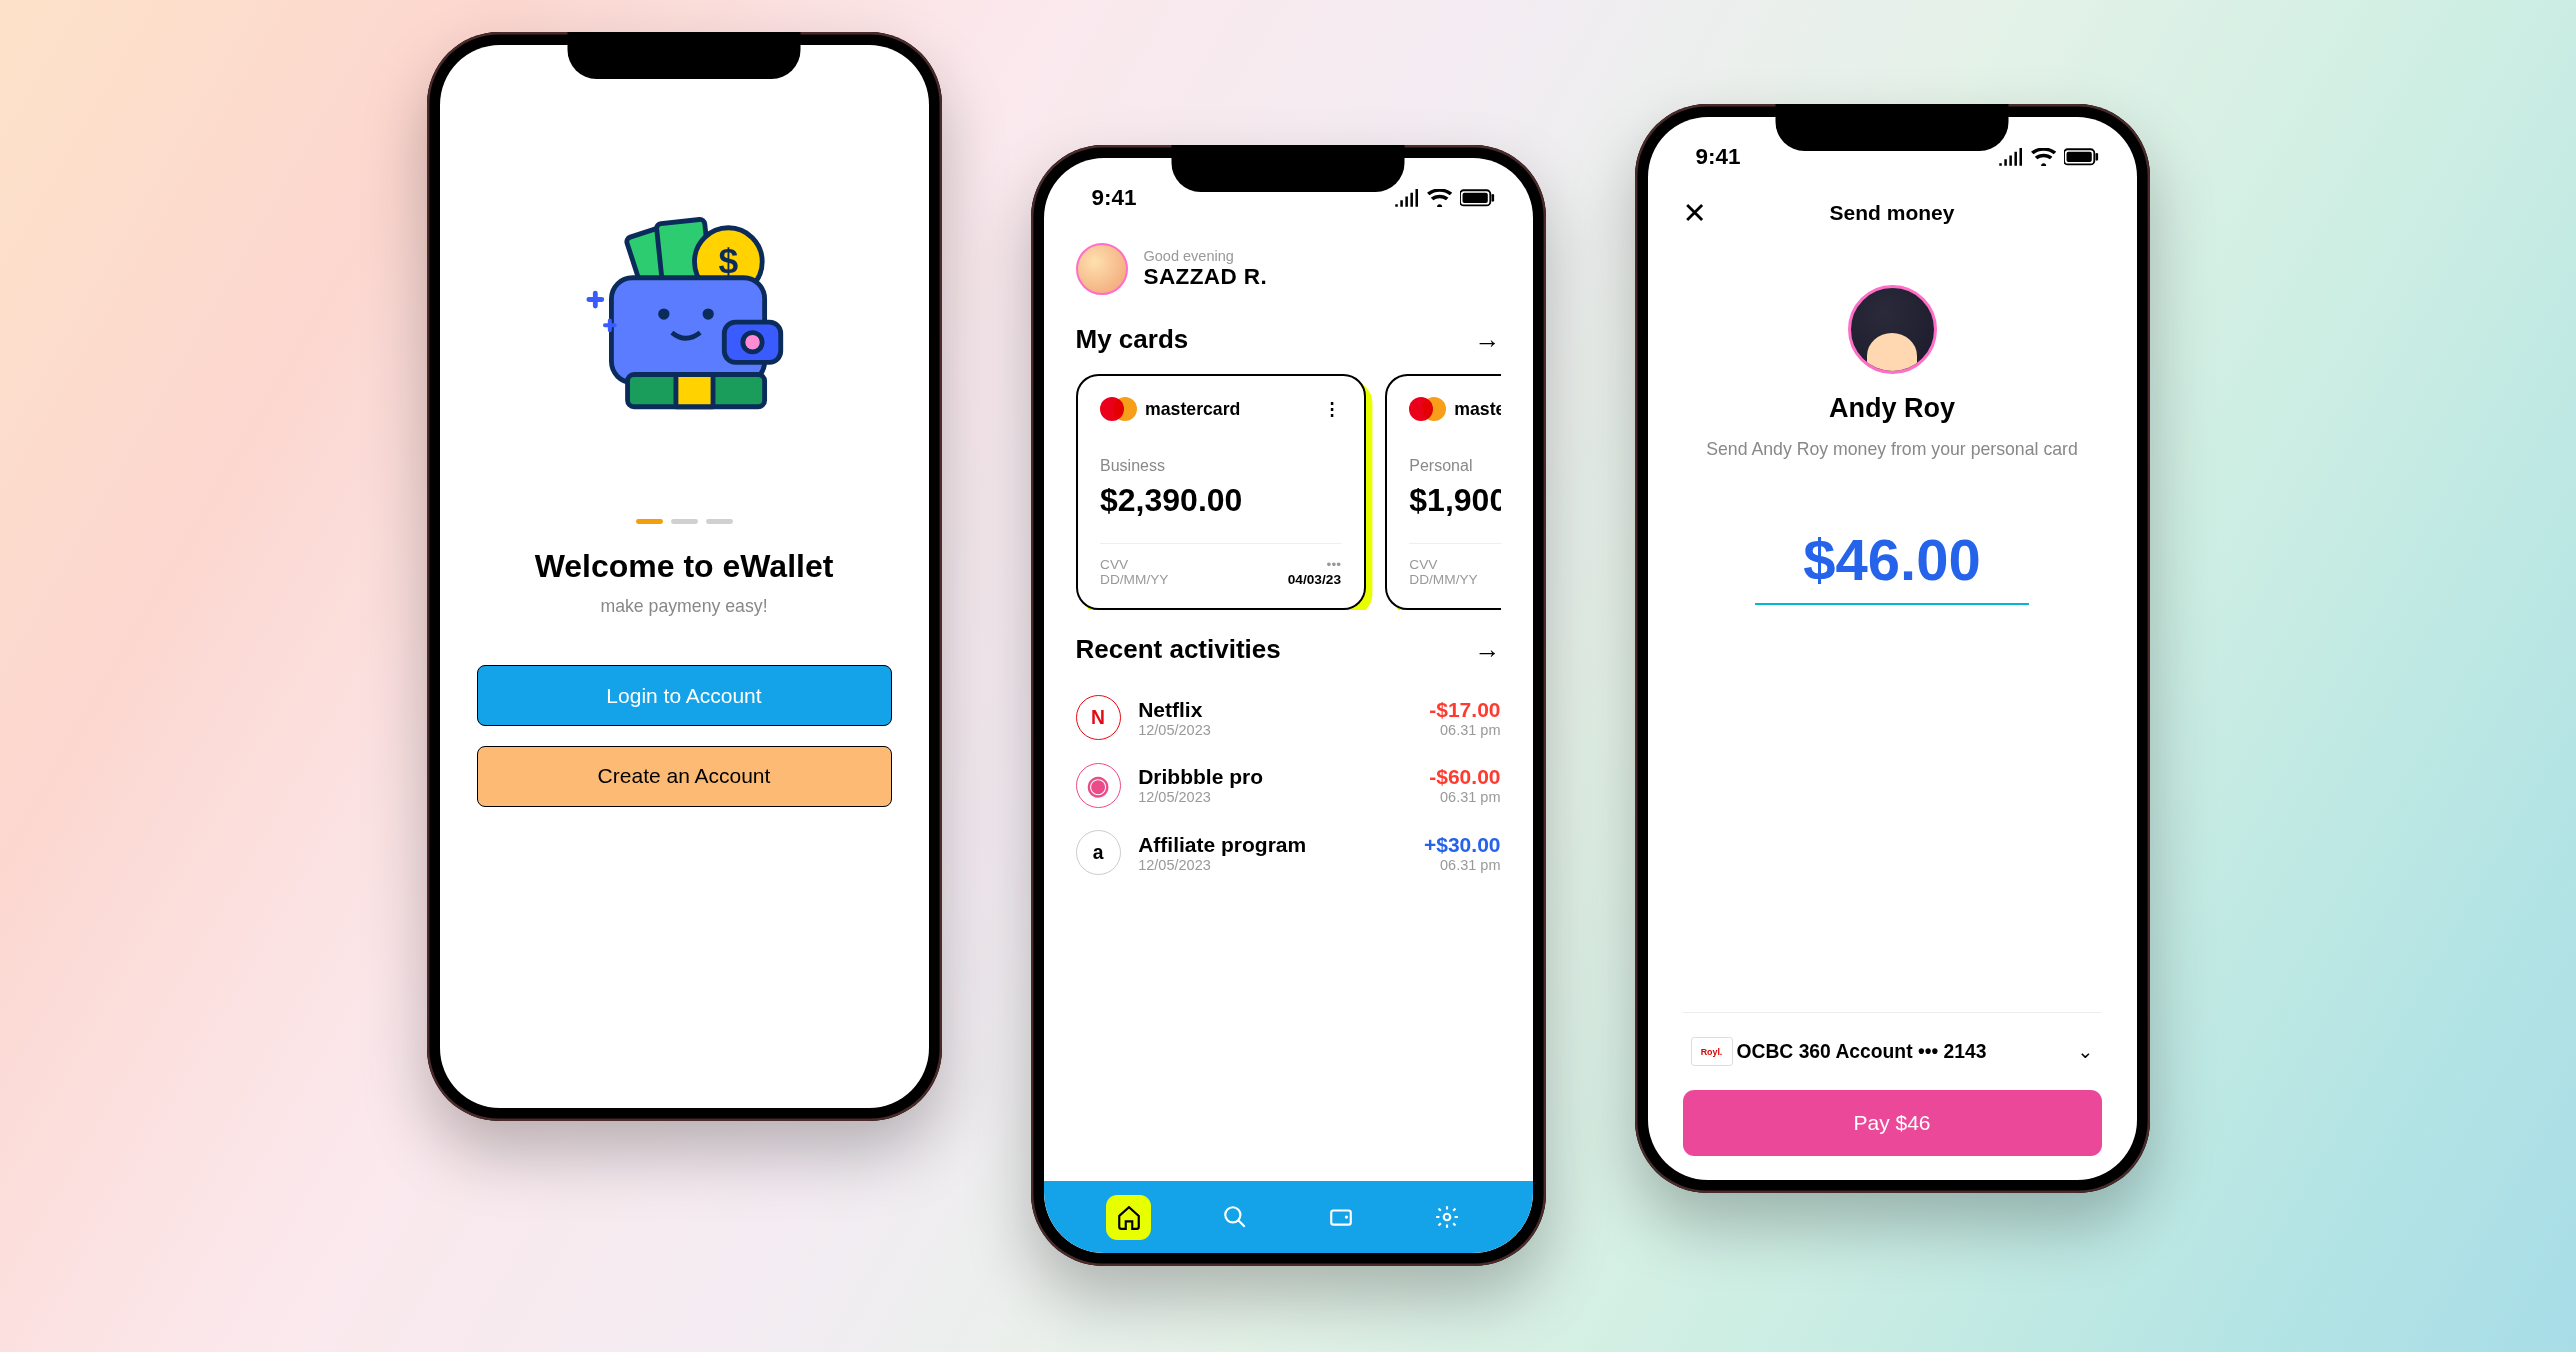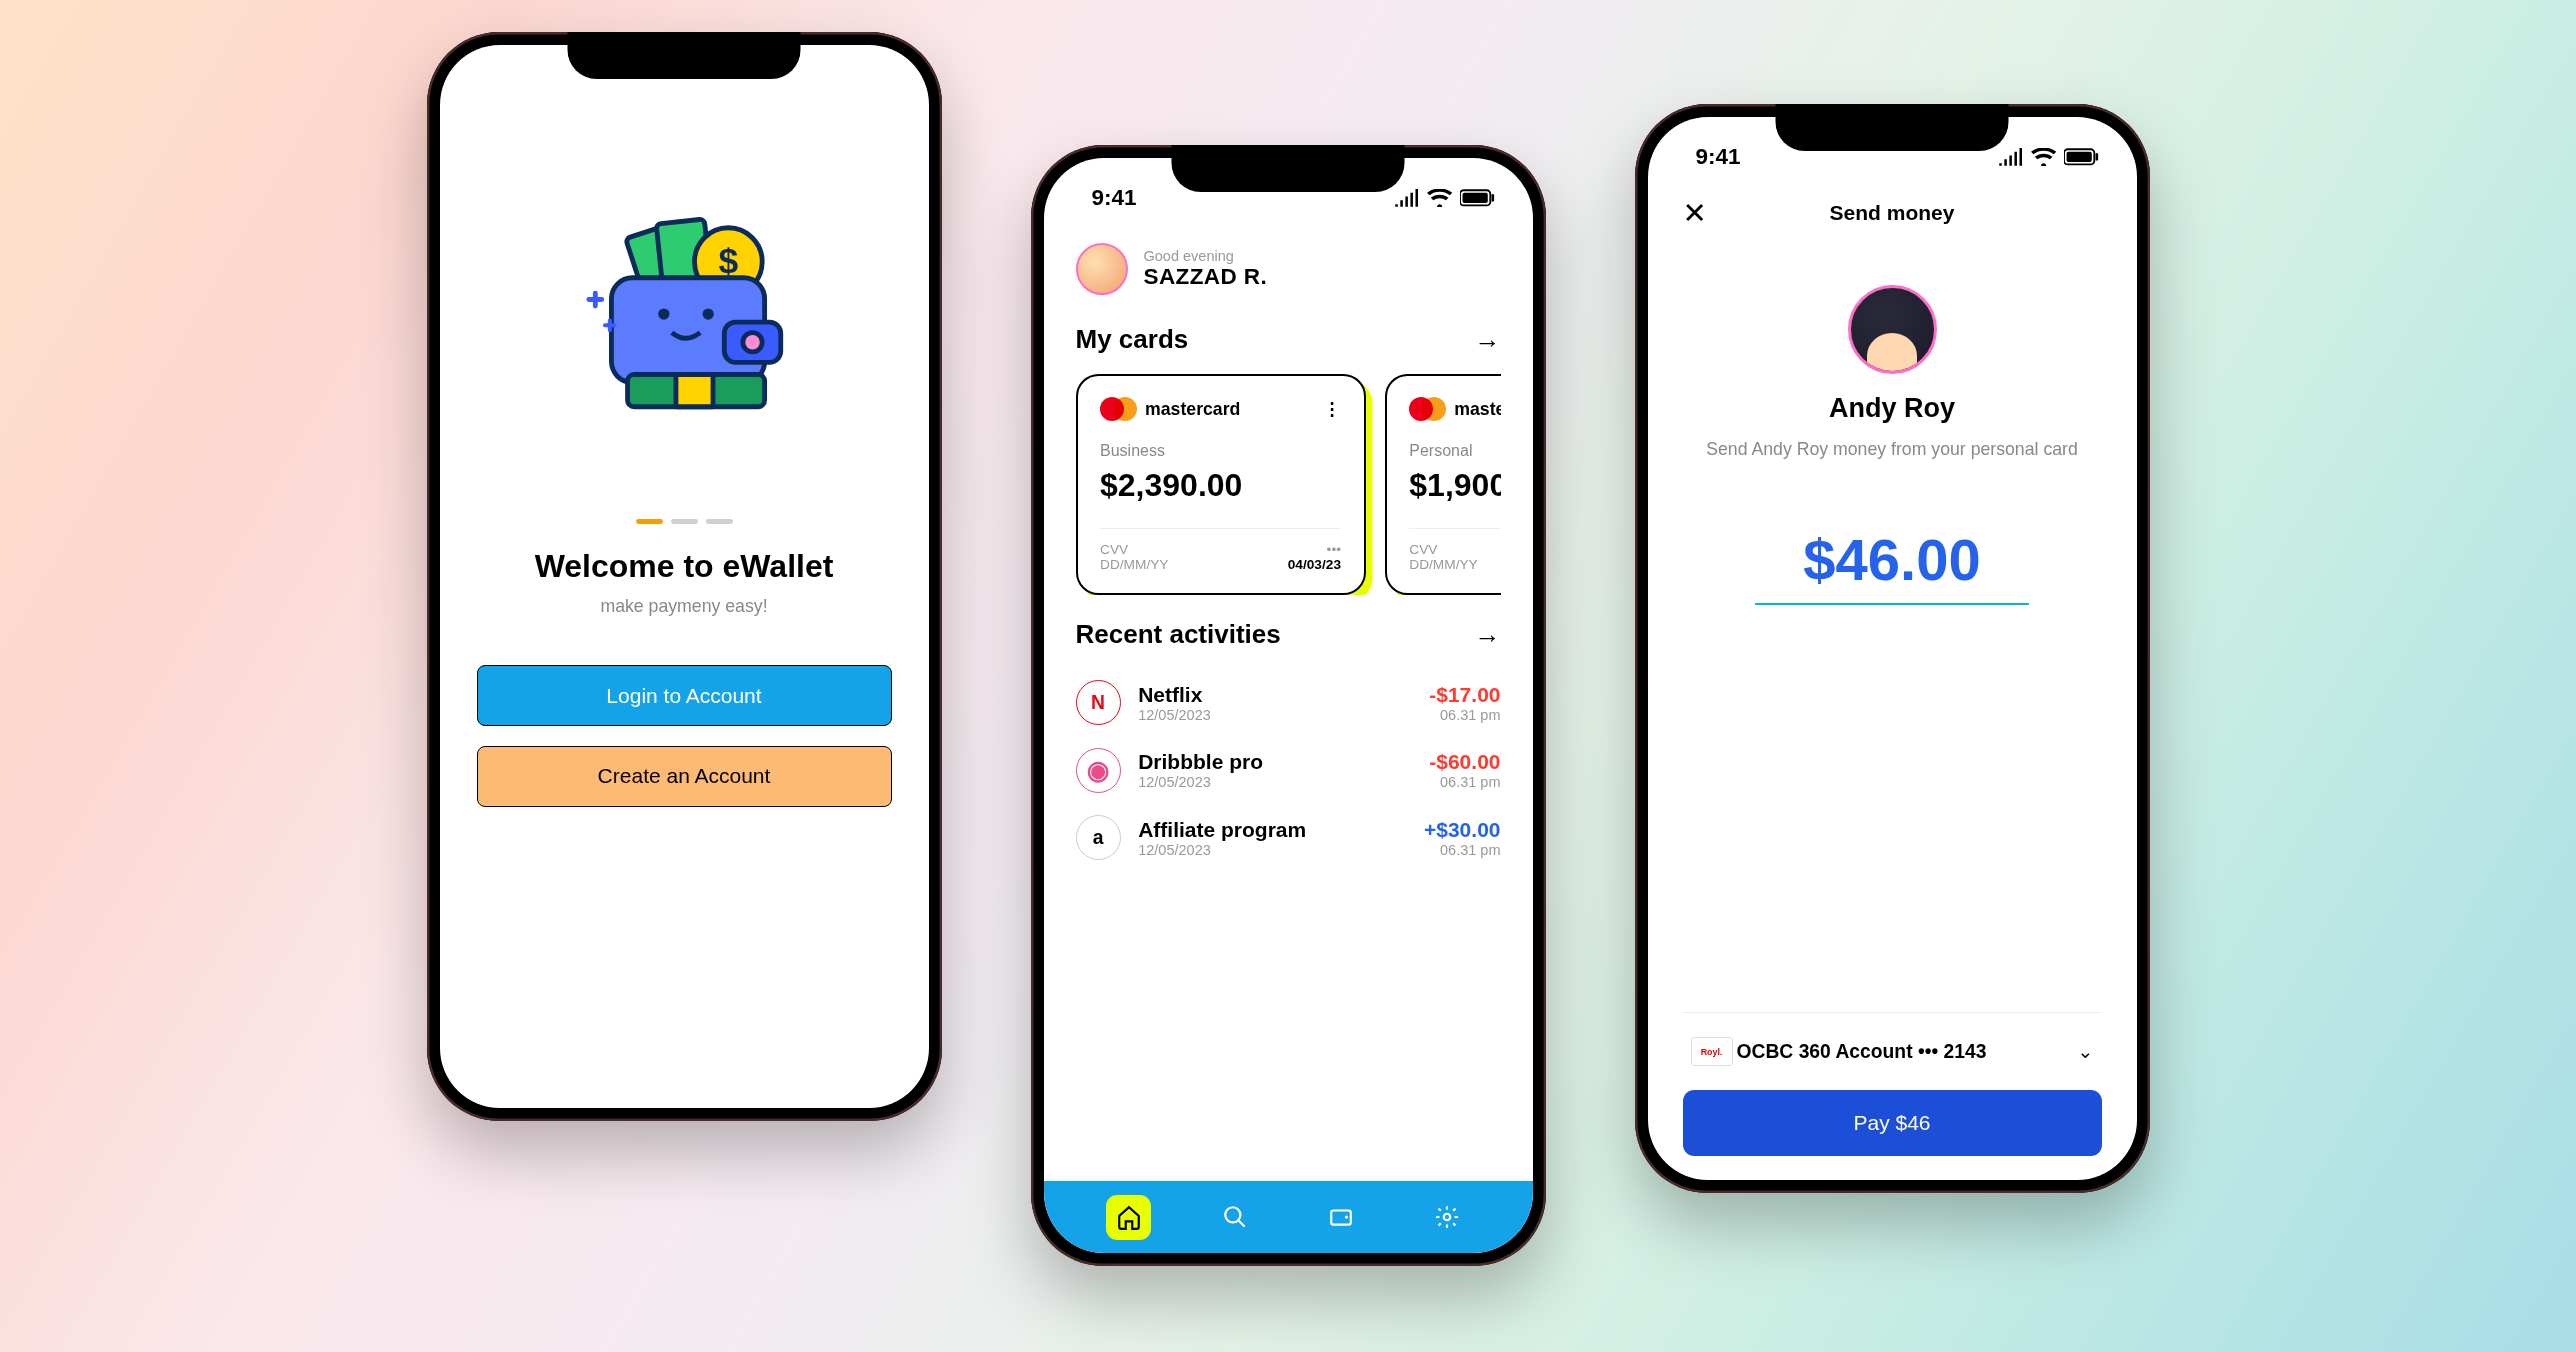--- a/index.html
+++ b/index.html
@@ -57,21 +57,21 @@
   .p2 .content{ padding: 0 32px; }
   .greet{ display:flex; gap:16px; align-items:center; margin:13px 0 29px; }
   .avatar{ width:52px; height:52px; border-radius:50%; border:2.4px solid #ff6ec7; background: radial-gradient(circle at 35% 35%, #ffe0b0, #f0a070);}
   .greet small{ color:#999; font-size:14.5px;margin-top:44px;}
   .greet .name{ font-weight:700; font-size:22.5px; letter-spacing:0.4px;}
   .section-h{ display:flex; justify-content:space-between; align-items:center; margin:8px 0 19.3px;}
   .section-h h2{ font-size:26px; font-weight:600;}
   .arrow{ font-size:26px; cursor:pointer;}
   .cards-row{ display:flex; gap:19.3px; overflow:hidden; margin-bottom:24px;}
   .card{ min-width:290px; border:2.4px solid #000; border-radius:22.5px; padding:21px 22.5px; background:#fff; box-shadow: 6.4px 6.4px 0 #e8ff00; position:relative;}
-  .card-top{ display:flex; align-items:center; gap:8px; margin-bottom:21px;}
+  .card-top{ display:flex; align-items:center; gap:8px; margin-bottom:36px;}
   .mc { position:relative; width:37px; height:24px;}
   .mc::before,.mc::after{content:'';position:absolute;width:24px;height:24px;border-radius:50%;}
   .mc::before{background:#eb001b;left:0;}
   .mc::after{background:#f79e1b;right:0;mix-blend-mode:multiply;}
   .card-top span{font-weight:600; font-size:17.7px;}
   .card-menu{margin-left:auto;font-size:17.7px;font-weight:700;}
   .card-type{color:#888;font-size:16px;margin-bottom:6.4px;}
   .card-bal{font-size:32px;font-weight:700;margin-bottom:24px;}
   .card-meta{display:flex;justify-content:space-between;color:#999;font-size:13.7px;border-top:0.8px solid #eee;padding-top:13px;}
   .card-meta .date{color:#000;font-weight:600;}
@@ -104,21 +104,21 @@
   .recip .av::after{content:'';position:absolute;bottom:-8px;left:20%;width:60%;height:55%;background:#ffd7b0;border-radius:50% 50% 0 0;}
   .recip h2{font-size:27px;font-weight:700;margin-bottom:13px;}
   .recip p{color:#888;font-size:17.7px;line-height:1.4;}
   .amount{text-align:center;font-size:58px;font-weight:700;color:#2563eb;margin:64px 0 9.7px;}
   .amount-line{width:274px;height:2.4px;background:#06b6d4;margin:0 auto;}
   .spacer{flex:1;}
   .account-sel{display:flex;align-items:center;gap:4px;border-top:0.8px solid #eee;padding:24px 8px;cursor:pointer;}
   .bank-ico{width:42px;height:29px;background:#fff;border:0.8px solid #ddd;border-radius:3.2px;display:flex;align-items:center;justify-content:center;font-size:8.9px;color:#d00;font-weight:700;}
   .account-sel .lbl{flex:1;font-weight:600;font-size:19.3px;}
   .chev{font-size:19.3px;}
-  .paybtn{background:#1d4ed8;color:#fff;border:none;border-radius:11.3px;padding:21px;font-size:21px;width:100%;cursor:pointer;margin-bottom:24px;}
+  .paybtn{background:#ec4899;color:#fff;border:none;border-radius:11.3px;padding:21px;font-size:21px;width:100%;cursor:pointer;margin-bottom:24px;}
 </style>
 </head>
 <body>
 
 <div class="phone p1">
   <div class="notch"></div>
   <div class="screen">
     <div class="statusbar" style="visibility:hidden"></div>
     <div class="content">
       <div class="illus">

